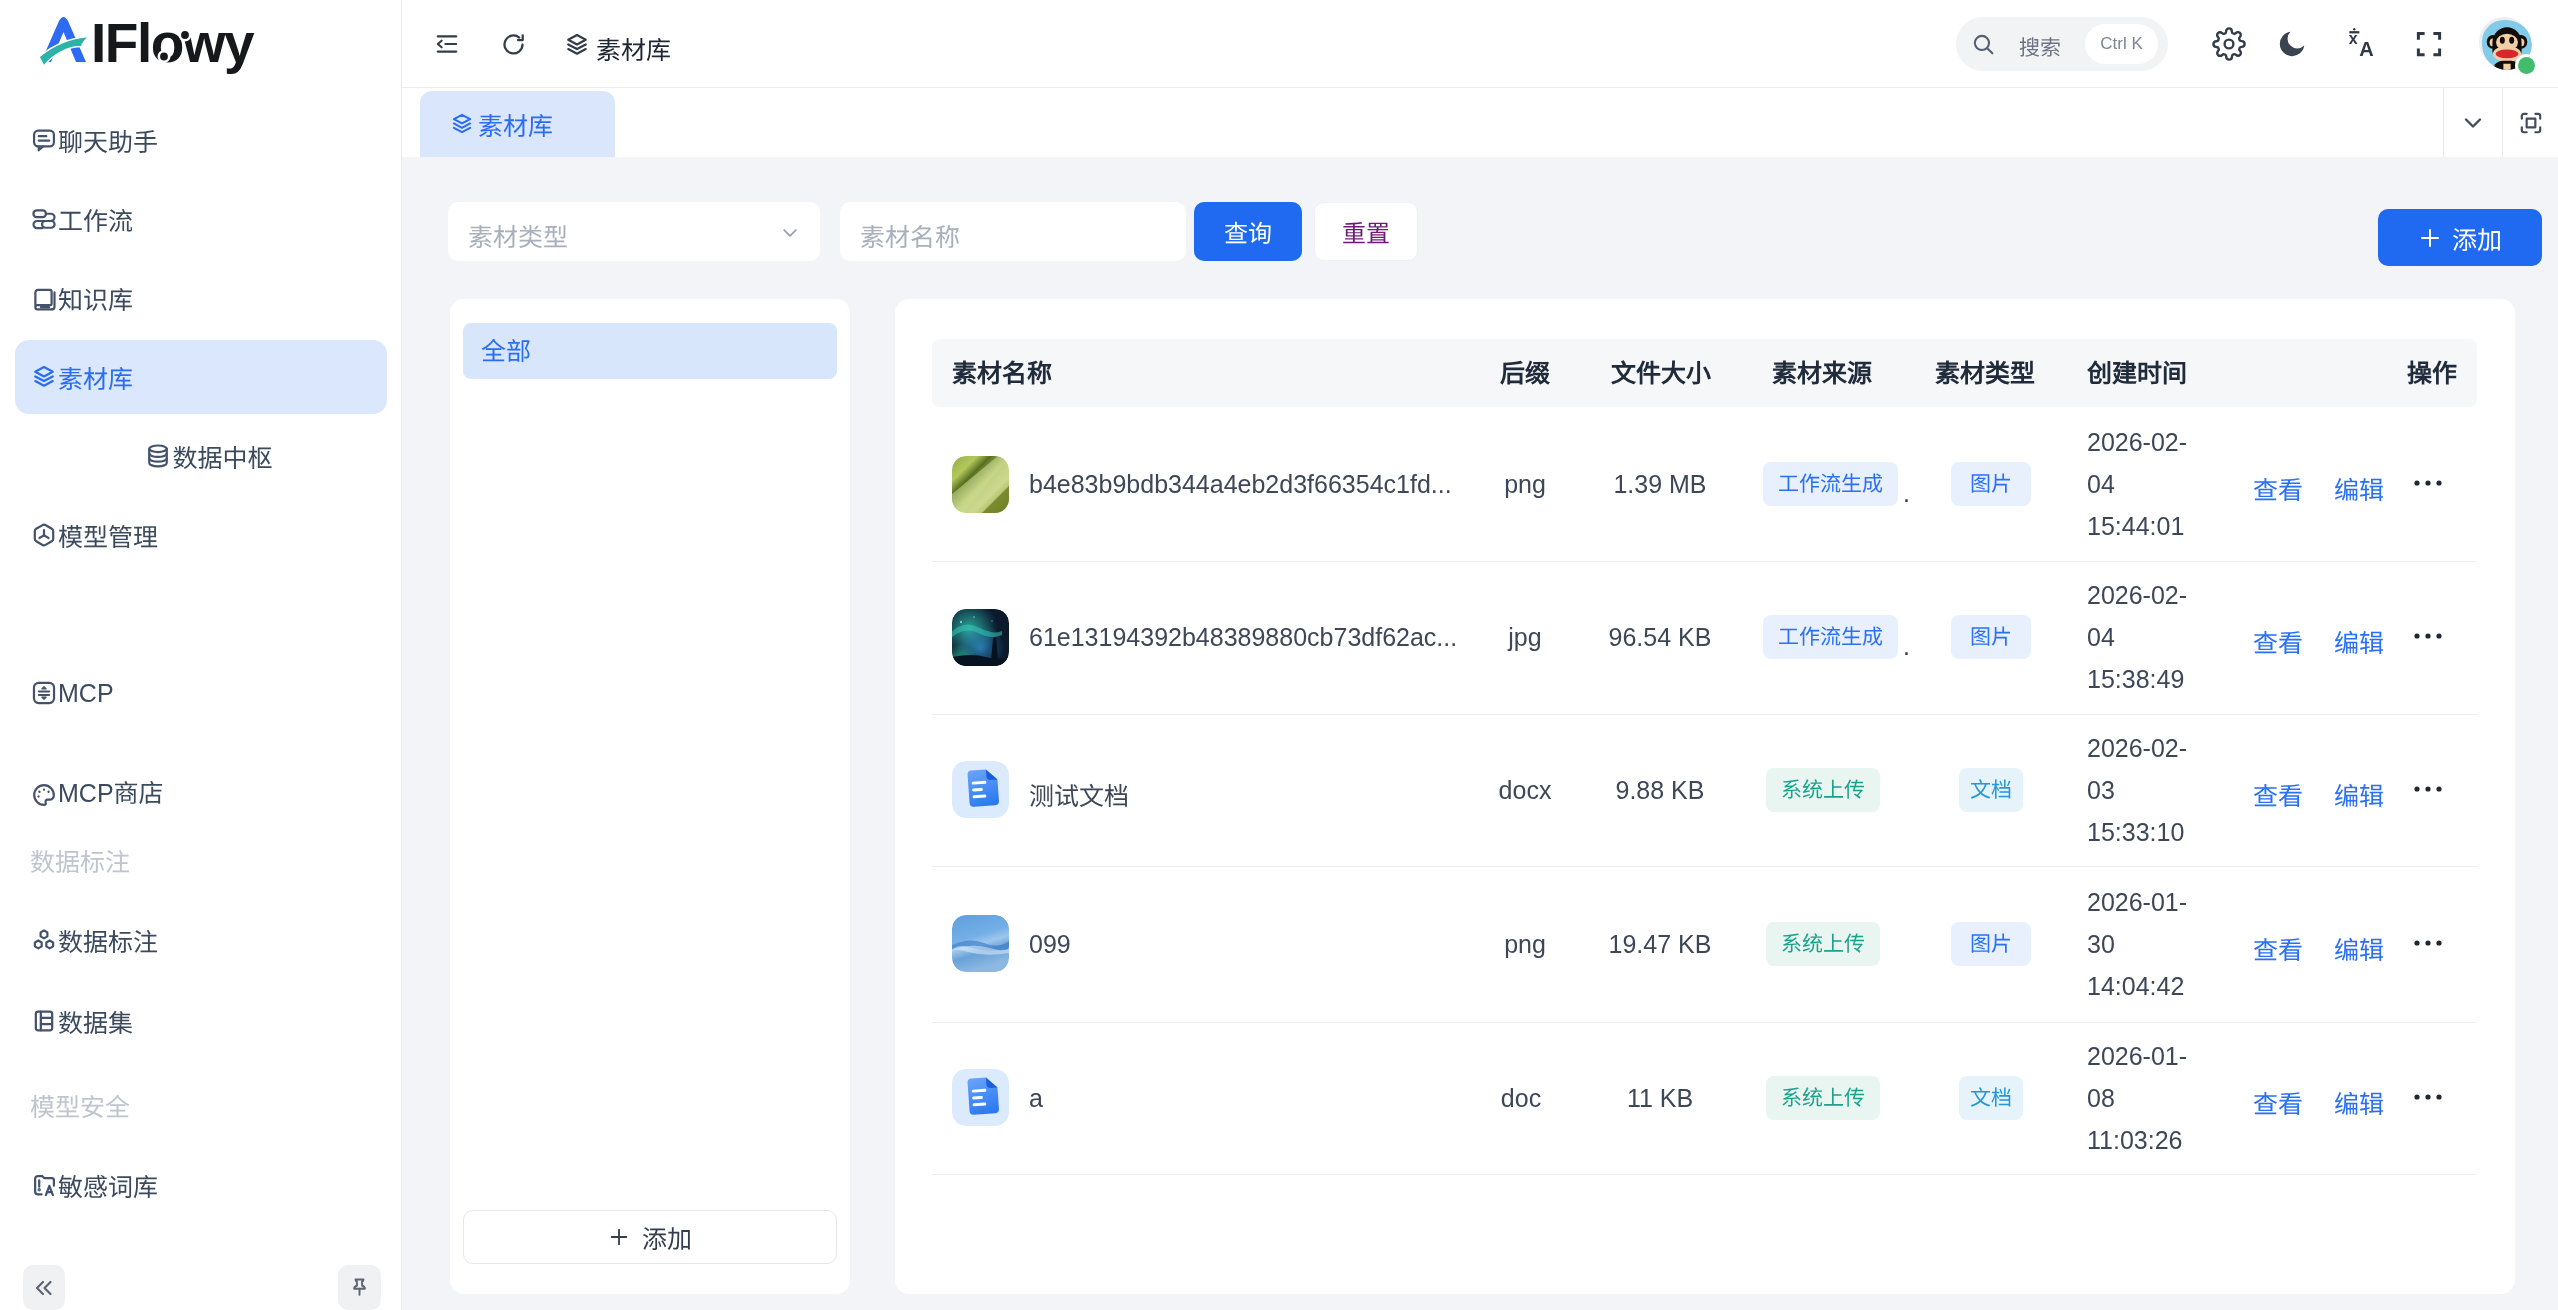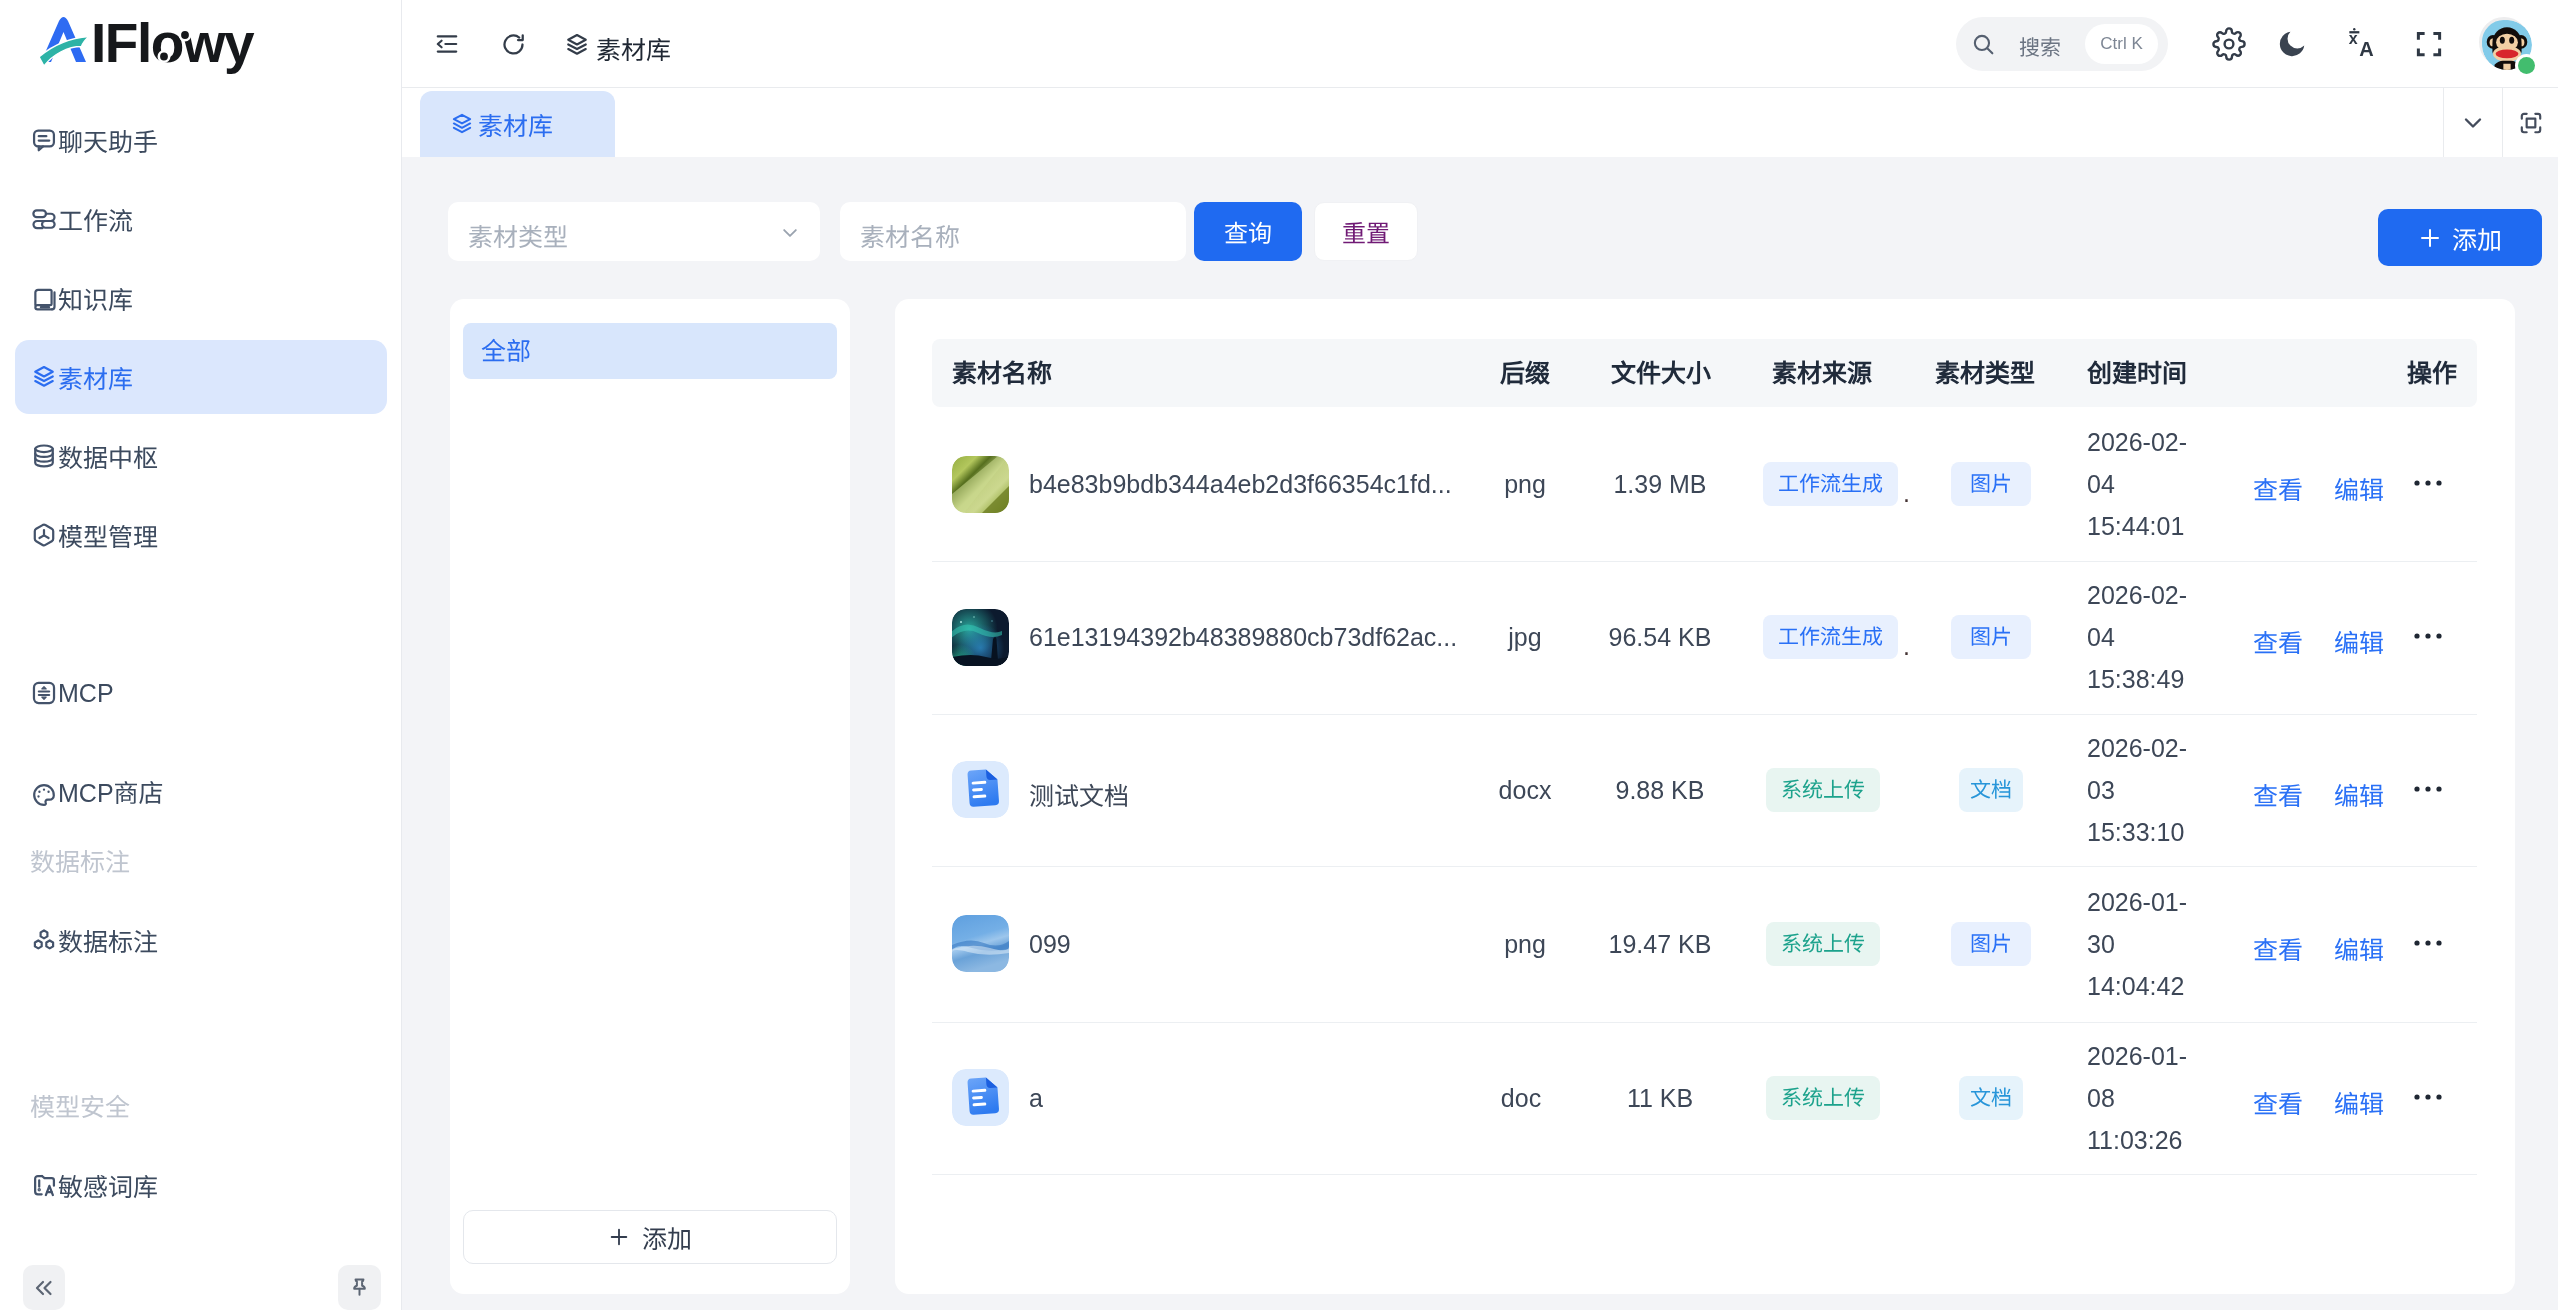--- a/index.html
+++ b/index.html
@@ -94,21 +94,21 @@
     <span>知识库</span>
   </div>
   <div class="menu-item sel" style="top:340px;">
     <svg viewBox="0 0 24 24" class="sideicon" style="stroke-width:1.9">
         <path d="M12 3.5 L19.5 7.5 L12 11.5 L4.5 7.5 Z"></path>
         <path d="M4.5 11.5 L12 15.5 L19.5 11.5"></path>
         <path d="M4.5 15.5 L12 19.5 L19.5 15.5"></path>
       </svg>
     <span>素材库</span>
   </div>
-  <div class="menu-item" style="top:419px;">
+  <div class="menu-item" style="top:419px;justify-content:center;">
     <svg viewBox="0 0 24 24" class="sideicon">
         <ellipse cx="12" cy="5.8" rx="7.5" ry="2.8"></ellipse>
         <path d="M4.5 5.8 V18 c0 1.6 3.4 2.9 7.5 2.9 s7.5-1.3 7.5-2.9 V5.8"></path>
         <path d="M4.5 9.9 c0 1.6 3.4 2.9 7.5 2.9 s7.5-1.3 7.5-2.9"></path>
         <path d="M4.5 14 c0 1.6 3.4 2.9 7.5 2.9 s7.5-1.3 7.5-2.9"></path>
       </svg>
     <span>数据中枢</span>
   </div>
   <div class="menu-item" style="top:498px;">
     <svg viewBox="0 0 24 24" class="sideicon">
@@ -141,20 +141,29 @@
   </div>
 
   <div class="menu-head" style="top:846px;">数据标注</div>
   <div class="menu-item" style="top:903px;">
     <svg viewBox="0 0 24 24" class="sideicon">
         <path d="M12 3.8 l2.9 1.7 v3.4 L12 10.6 L9.1 8.9 V5.5 Z"></path>
         <path d="M7.1 12.4 l2.9 1.7 v3.4 L7.1 19.2 L4.2 17.5 v-3.4 Z"></path>
         <path d="M16.9 12.4 l2.9 1.7 v3.4 l-2.9 1.7 -2.9-1.7 v-3.4 Z"></path>
       </svg>
     <span>数据标注</span>
+  </div>
+  <div class="menu-item" style="top:984px;">
+    <svg viewBox="0 0 24 24" class="sideicon">
+        <rect x="5" y="4" width="14" height="16" rx="2"></rect>
+        <path d="M9.3 4 V20"></path>
+        <path d="M9.3 9.3 H19"></path>
+        <path d="M9.3 14.6 H19"></path>
+      </svg>
+    <span>数据集</span>
   </div>
 
   <div class="menu-head" style="top:1091px;">模型安全</div>
   <div class="menu-item" style="top:1148px;">
     <svg viewBox="0 0 24 24" class="sideicon">
         <path d="M10.3 4.3 H6.8 A2.4 2.4 0 0 0 4.4 6.7 V17.6 A2.4 2.4 0 0 0 6.8 20 H10"></path>
         <path d="M10.3 4.3 L12.4 6.1 H18.6 A1.9 1.9 0 0 1 20.5 8 V12.6"></path>
         <path d="M7.9 8.1 V13.4"></path>
         <circle cx="7.9" cy="16.1" r="0.5" fill="#44536b"></circle>
         <path d="M13.6 20.6 L16.6 12.7 L19.6 20.6"></path>

